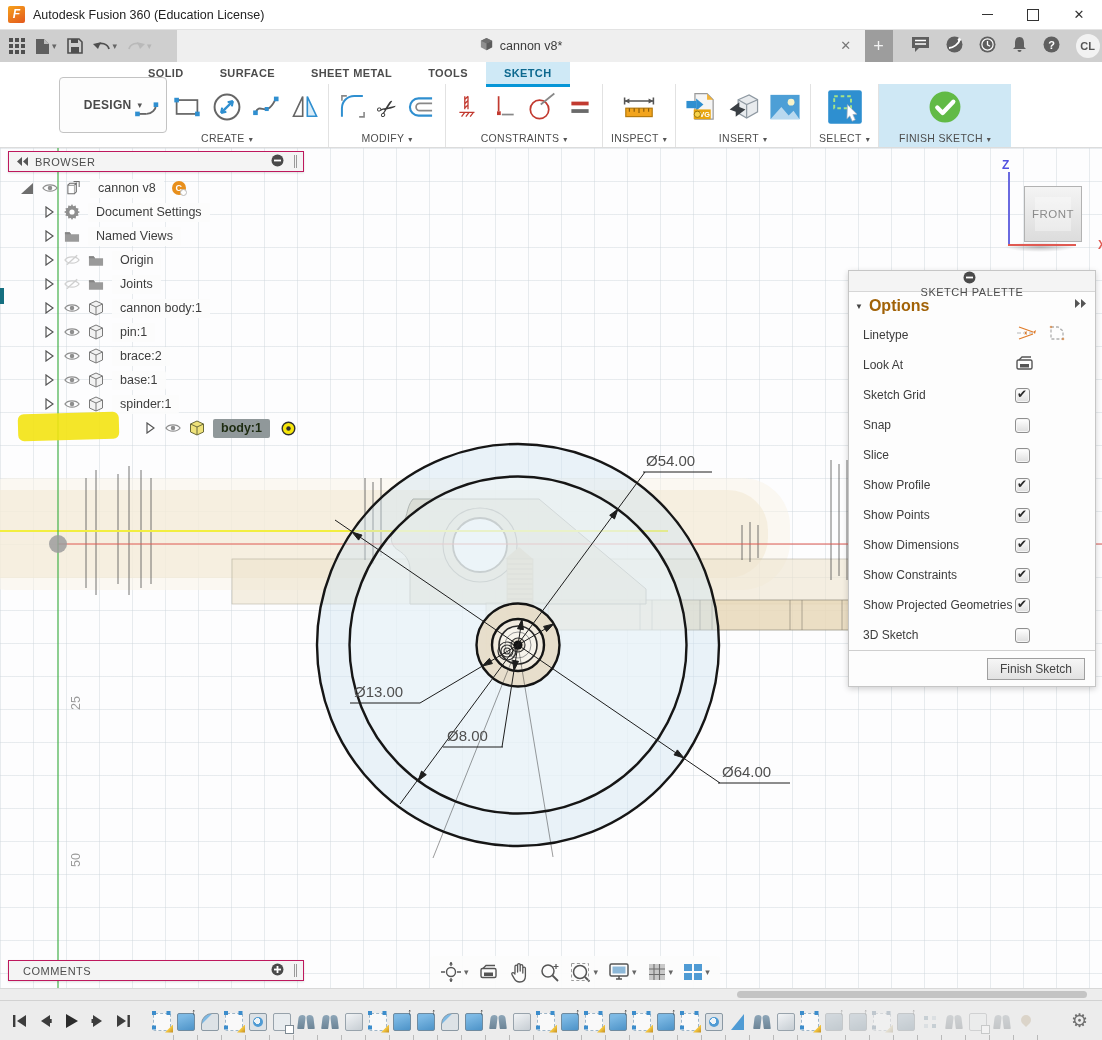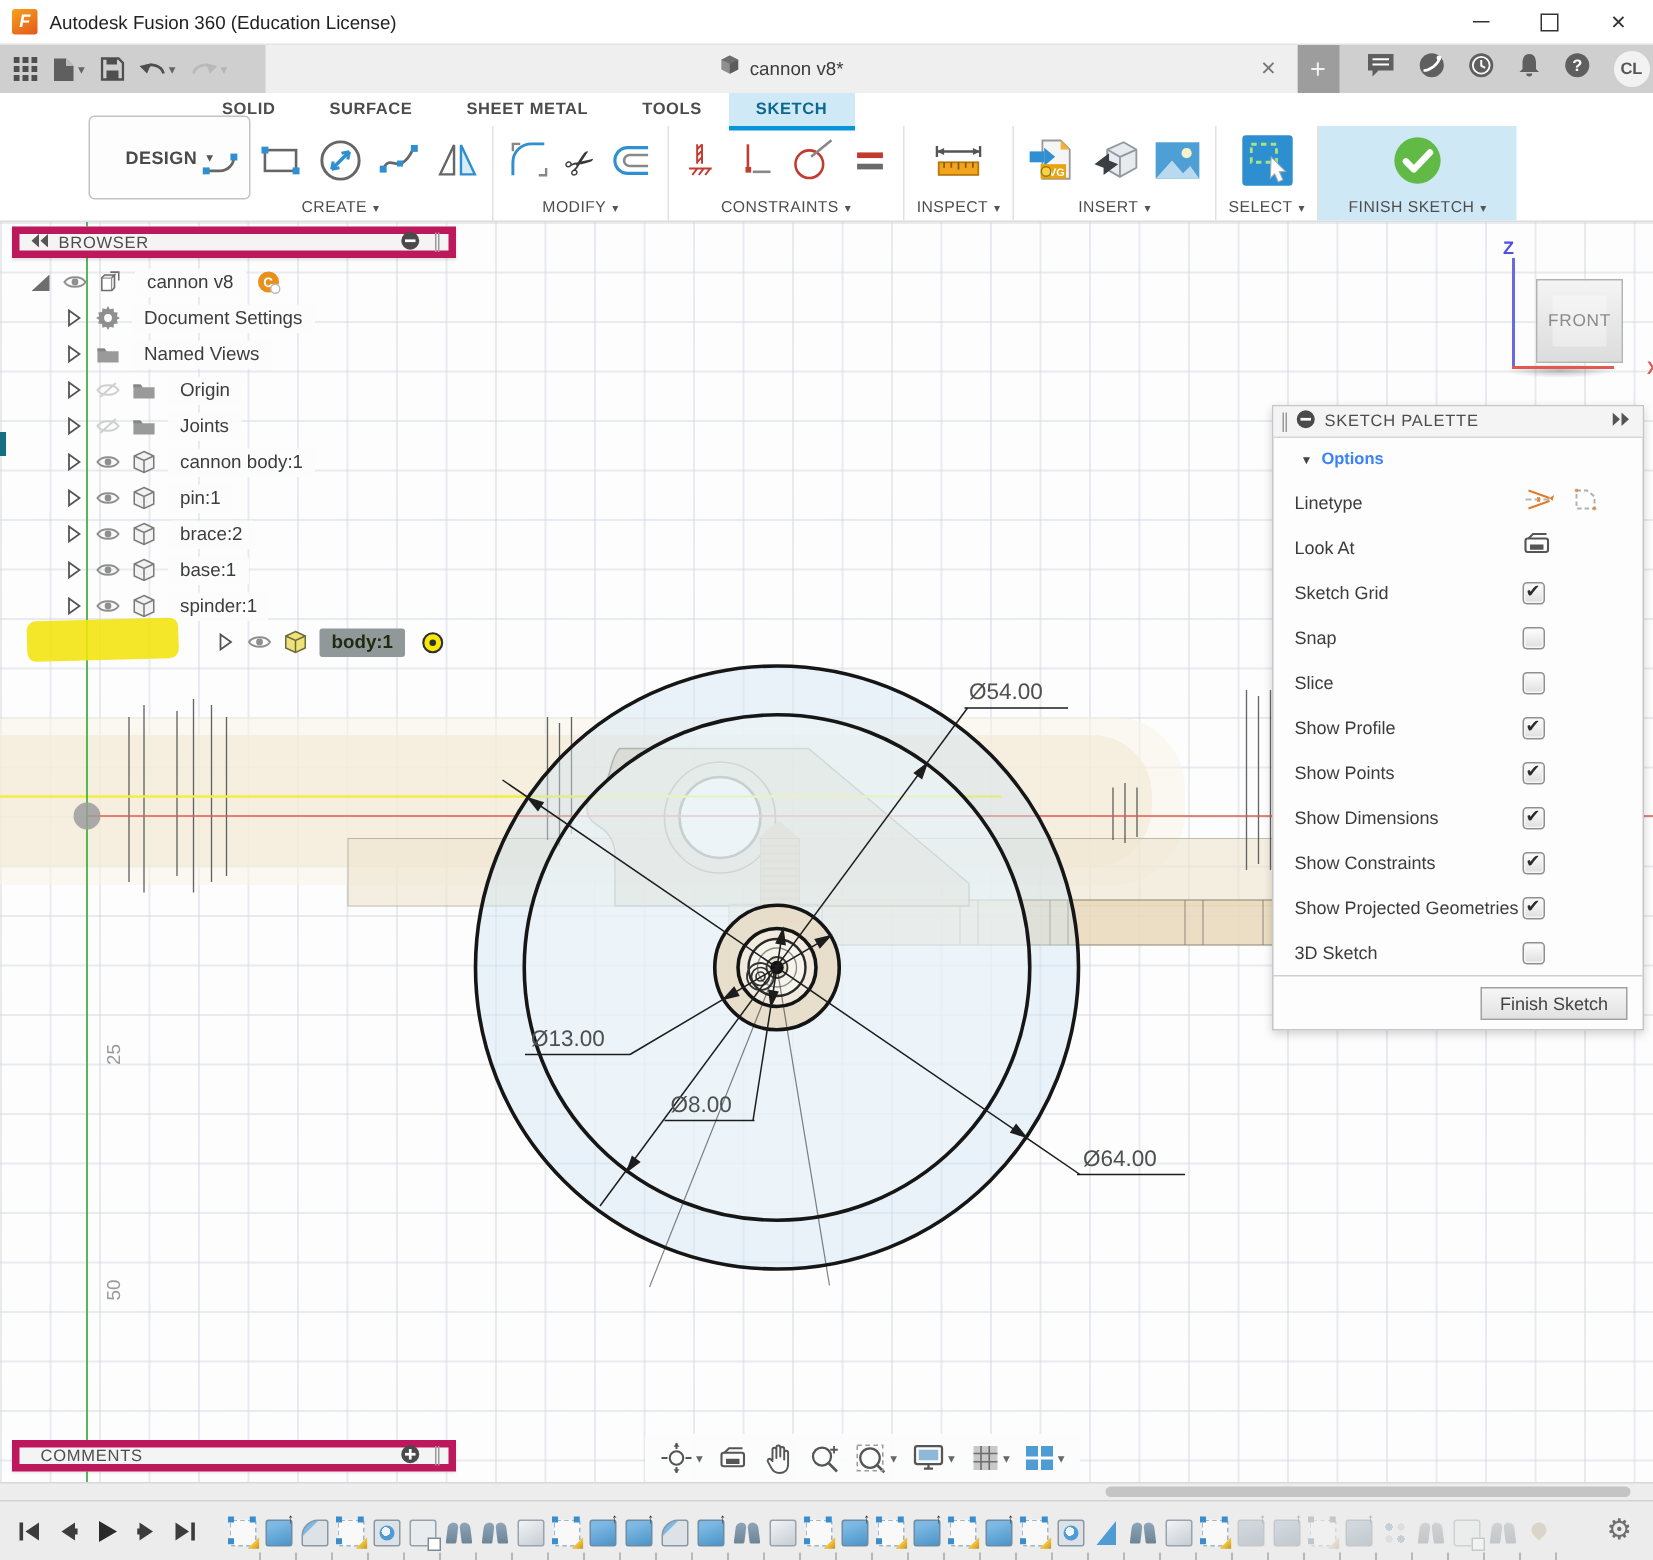--- a/index.html
+++ b/index.html
@@ -46,41 +46,41 @@
   .rgroup.finish { background:#cfe8f5; padding-left:20px; padding-right:20px; }
   .glyph-scissors { font-size:24px; color:#3a3a3a; transform:rotate(-35deg); line-height:1; font-family:"DejaVu Sans",sans-serif; }
 
   
   .canvas { position:absolute; left:0; top:148px; width:1102px; height:840px; background-color:#fdfdfe;
     background-image:linear-gradient(to right,rgba(205,213,220,.45) 1px,transparent 1px),linear-gradient(to bottom,rgba(205,213,220,.45) 1px,transparent 1px);
     background-size:33px 33px; overflow:hidden; }
   .canvas svg { position:absolute; left:0; top:0; }
 
   
-  .panel-hd { height:21px; background:#f4f4f4; border:5px solid #be185d; display:flex; align-items:center; font-size:11px; color:#4d4d4d; letter-spacing:.5px; box-shadow:0 1px 2px rgba(0,0,0,.12); }
+  .panel-hd { height:21px; background:#f4f4f4; border:1px solid #be185d; display:flex; align-items:center; font-size:11px; color:#4d4d4d; letter-spacing:.5px; box-shadow:0 1px 2px rgba(0,0,0,.12); }
   .browser-panel { position:absolute; left:8px; top:151px; width:296px; }
   .tree { margin-top:4px; }
   .trow { height:24px; display:flex; align-items:center; position:relative; }
   .trow .chip { background:rgba(252,252,252,.92); padding:2.5px 8px; border-radius:2px; font-size:12.5px; color:#3d3d3d; white-space:nowrap; }
   .trow .slot { width:16px; display:flex; justify-content:center; margin-right:8px; flex:none; }
   .arrow-slot { width:14px; margin-left:34px; margin-right:8px; display:flex; justify-content:center; flex:none; }
   .trow.root .arrow-slot { margin-left:12px; }
   .hl-yellow { position:absolute; left:10px; top:-2px; width:196px; height:27px; background:#f3e312; opacity:.9; border-radius:6px; transform:rotate(-1.6deg); }
   .trow.selected .chip { background:#90989a; color:#1d2b10; font-weight:bold; position:relative; }
   .trow.selected > * { position:relative; }
   .badge-c { width:14px; height:14px; border-radius:50%; background:#e88f1c; color:#fff; font-size:9px; font-weight:bold; text-align:center; line-height:14px; margin-left:8px; position:relative; }
   .badge-c::after { content:""; position:absolute; right:-1px; bottom:-1px; width:5px; height:5px; background:#fff; border:1px solid #bbb; border-radius:50%; }
 
   .comments-panel { position:absolute; left:8px; top:960px; width:296px; }
   .grip { width:3px; height:13px; border-left:1px solid #9a9a9a; border-right:1px solid #9a9a9a; margin:0 6px; }
 
   
   .palette { position:absolute; left:848px; top:270px; width:248px; background:#fdfdfd; border:1px solid #c6c6c6; box-shadow:0 2px 6px rgba(0,0,0,.18); }
-  .palette .panel-hd { border:none; border-bottom:1px solid #d6d6d6; box-shadow:none; }
-  .opt-hd { height:28px; display:flex; align-items:center; padding-left:18px; font-size:11px; font-weight:bold; color:#3b82f6; }
+  .palette .panel-hd { border:none; border-bottom:1px solid #d6d6d6; box-shadow:none;flex-direction:column; }
+  .opt-hd { height:28px; display:flex; align-items:center; padding-left:6px; font-size:16px; font-weight:bold; color:#a16207; }
   .opt-hd::before { content:"▼"; font-size:8px; margin-right:6px; color:#444; }
   .prow { height:30px; display:flex; align-items:center; position:relative; }
   .prow .plabel { margin-left:14px; font-size:12px; color:#3c3c3c; }
   .pcontrol { position:absolute; left:166px; display:flex; align-items:center; gap:10px; }
   .cbx { width:15px; height:15px; border:1px solid #8f8f8f; border-radius:3px; background:linear-gradient(180deg,#ffffff,#dedede); box-shadow:inset 0 0 0 1px #f5f5f5; position:relative; }
   .cbx.on::after { content:"✔"; position:absolute; left:1px; top:-2px; font-size:12px; color:#2b2b2b; }
   .pal-foot { border-top:1px solid #cfcfcf; height:36px; display:flex; align-items:center; justify-content:flex-end; padding-right:10px; }
   .finish-btn { font-size:12px; color:#444; background:linear-gradient(180deg,#f6f6f6,#e2e2e2); border:1px solid #9f9f9f; padding:3px 12px; }
 
   

